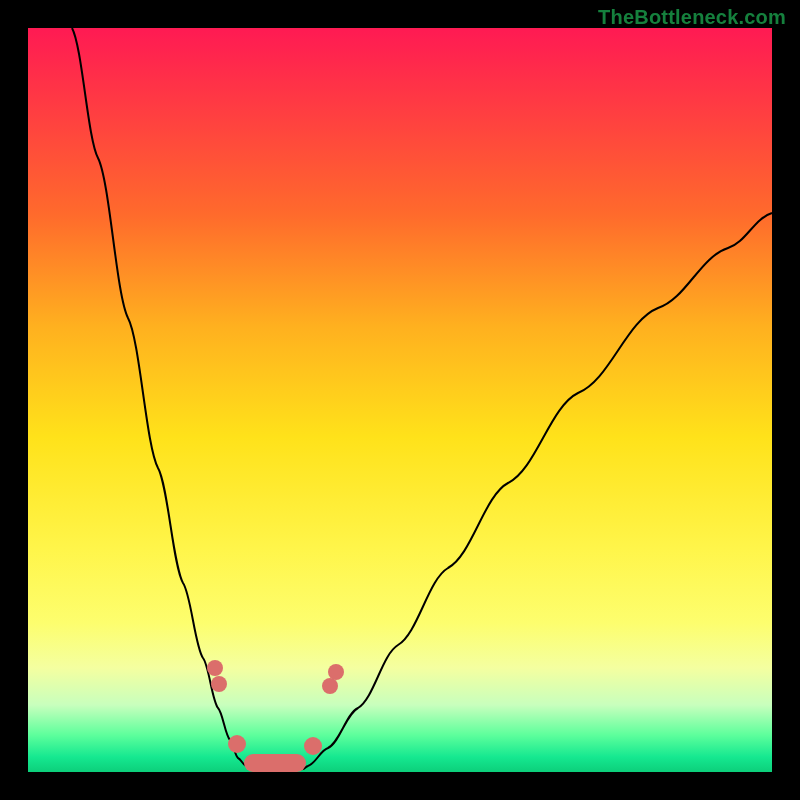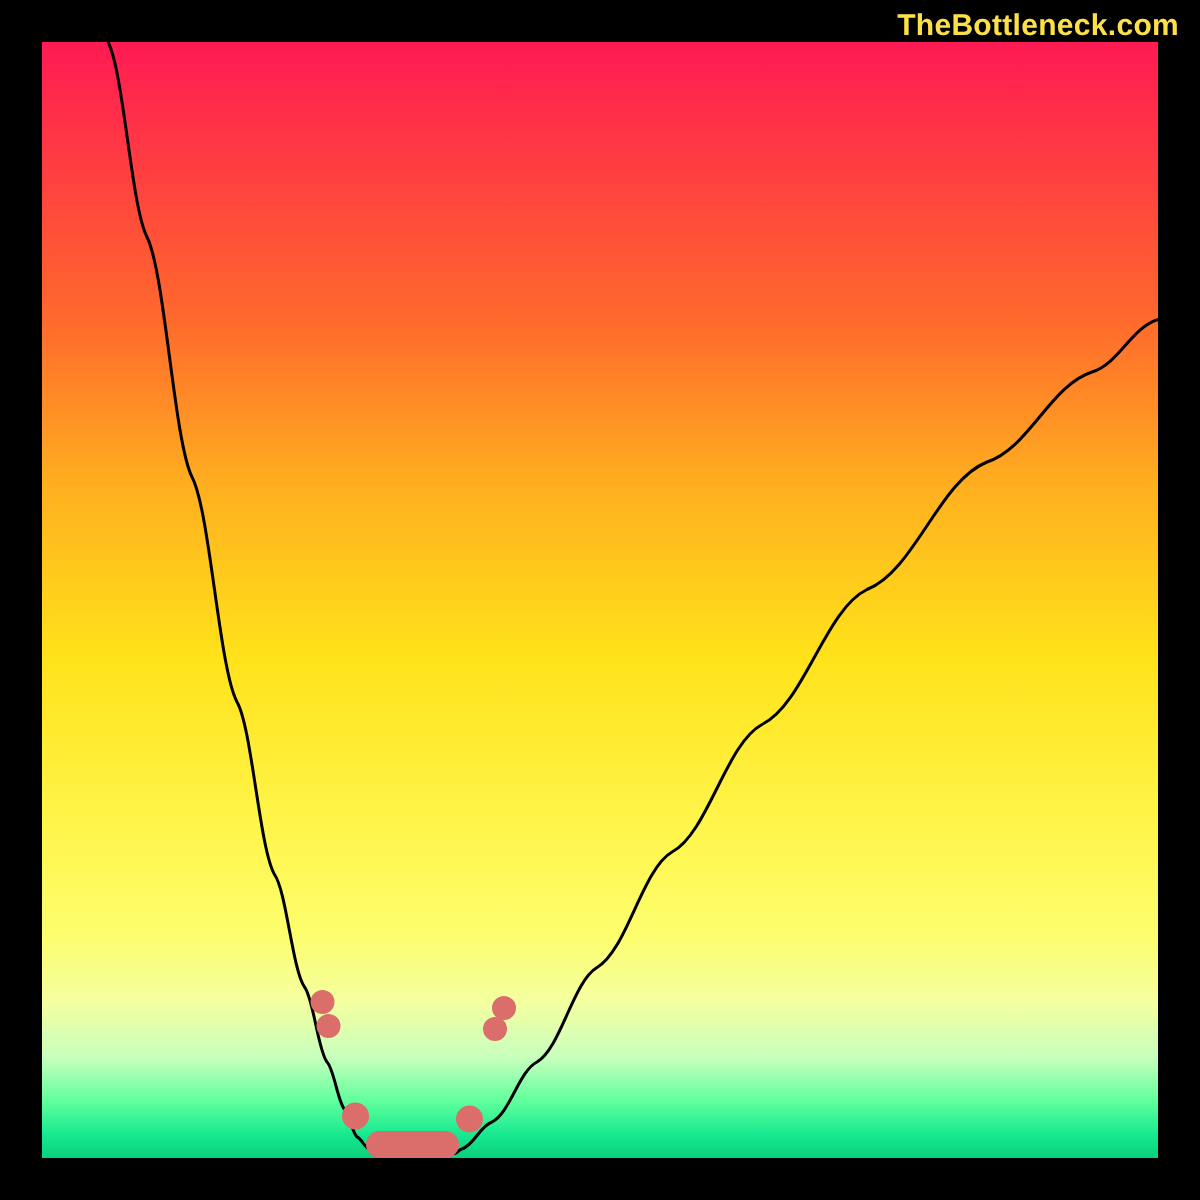--- a/index.html
+++ b/index.html
@@ -29,21 +29,21 @@
       #c8ffbd 91%,
       #5eff9c 95%,
       #15e890 98%,
       #0ccf7a 100%
     );
   }
   .watermark {
     position: absolute;
     top: 6px;
     right: 14px;
-    color: #fde047;
+    color: #15803d;
     font-size: 20px;
     font-weight: 600;
     letter-spacing: 0.2px;
     z-index: 5;
   }
   svg.curves {
     position: absolute;
     left: 0; top: 0;
     width: 744px;
     height: 744px;

